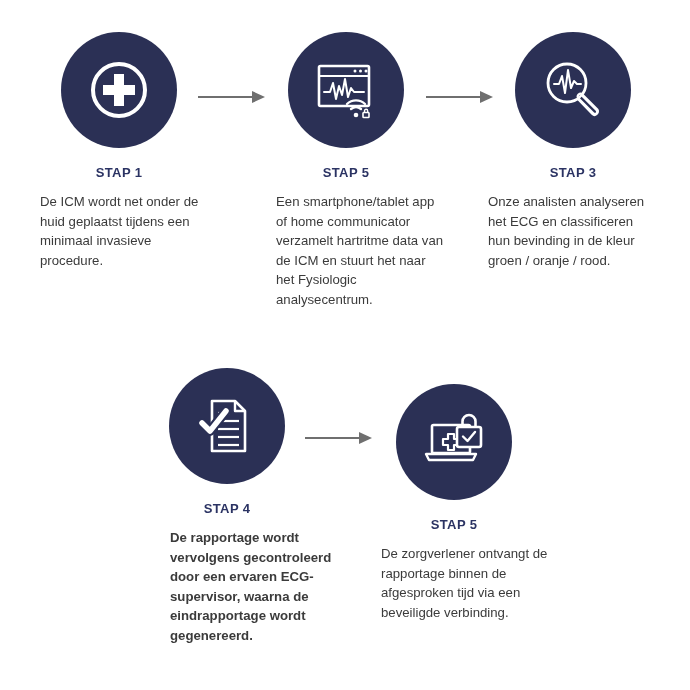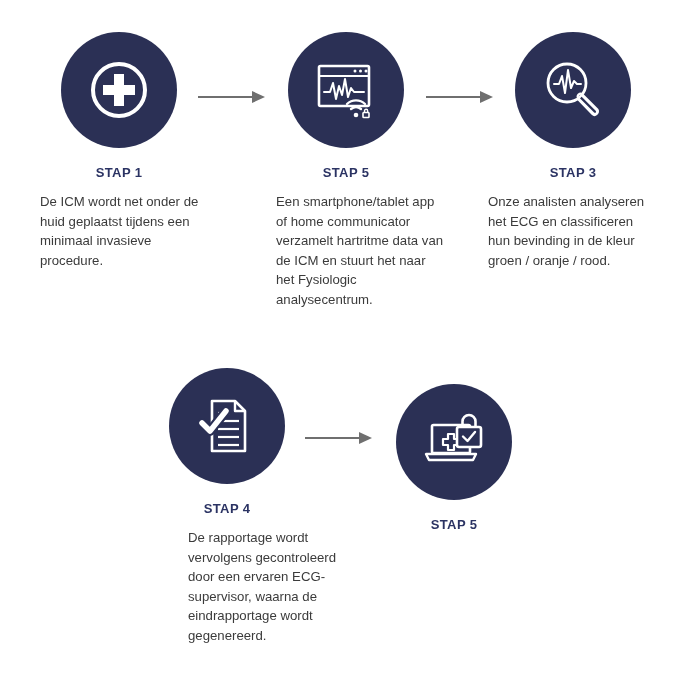--- a/index.html
+++ b/index.html
@@ -98,21 +98,21 @@
   #step-3 { left: 458px; top: 32px; }
 
   #step-1 .step-body { margin-left: 36px; }
   #step-2 .step-body { margin-left: 45px; }
   #step-3 .step-body { margin-left: 30px; }
 
   
   #step-4 { left: 112px; top: 368px; }
   #step-5 { left: 339px; top: 384px; }
 
-  #step-4 .step-body { margin-left: 76px; }
+  #step-4 .step-body { margin-left: 58px; font-weight: bold; }
   #step-5 .step-body { margin-left: 42px; }
 
   
   #arrow-1 { left: 198px; top: 89px; }
   #arrow-2 { left: 426px; top: 89px; }
   #arrow-3 { left: 305px; top: 430px; }
 </style>
 </head>
 <body>
 
@@ -207,20 +207,21 @@
             <path d="M5 45 h50 l-3 6 h-44 z" fill="none" stroke="#ffffff" stroke-width="2.4" stroke-linejoin="round"></path>
             <path d="M27 25 h6 v5 h5 v6 h-5 v5 h-6 v-5 h-5 v-6 h5 z" fill="none" stroke="#ffffff" stroke-width="2.2" stroke-linejoin="round"></path>
             <rect x="36" y="18" width="24" height="20" rx="2" fill="#2b3055" stroke="#ffffff" stroke-width="2.6"></rect>
             <path d="M41.5 18 v-5.5 a6.5 6.5 0 0 1 13 0 v5.5" fill="none" stroke="#ffffff" stroke-width="2.6"></path>
             <polyline points="42,27.5 46.5,32 54,23" fill="none" stroke="#ffffff" stroke-width="2.4" stroke-linecap="round" stroke-linejoin="round"></polyline>
           </svg>
         </span>
       </div>
     </div>
     <div class="step-label">STAP 5</div>
+    <div class="step-body">De zorgverlener ontvangt de rapportage binnen de afgesproken tijd via een beveiligde verbinding.</div>
   </div>
 
   <div class="arrow" id="arrow-1">
     <div class="shaft"></div>
     <div class="head"></div>
   </div>
   <div class="arrow" id="arrow-2">
     <div class="shaft"></div>
     <div class="head"></div>
   </div>

